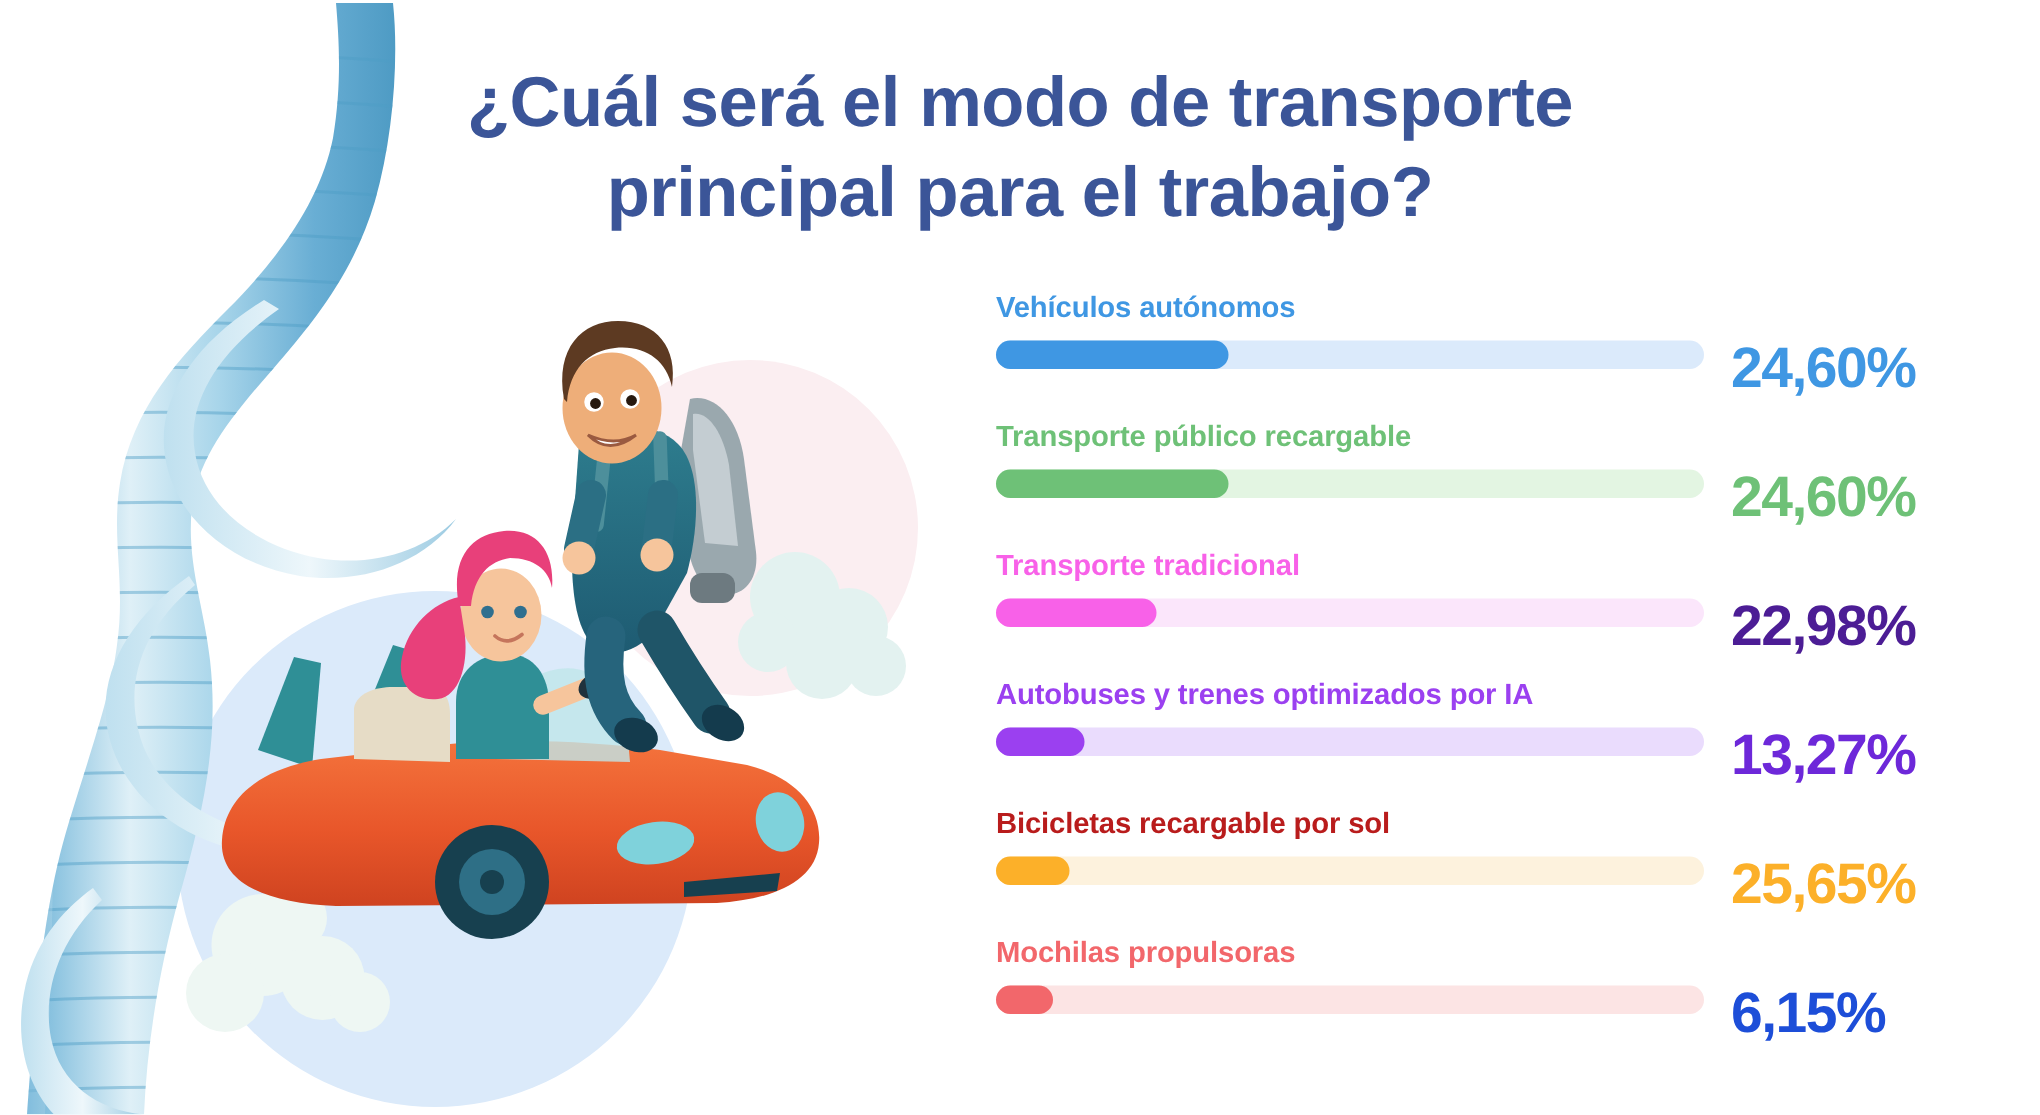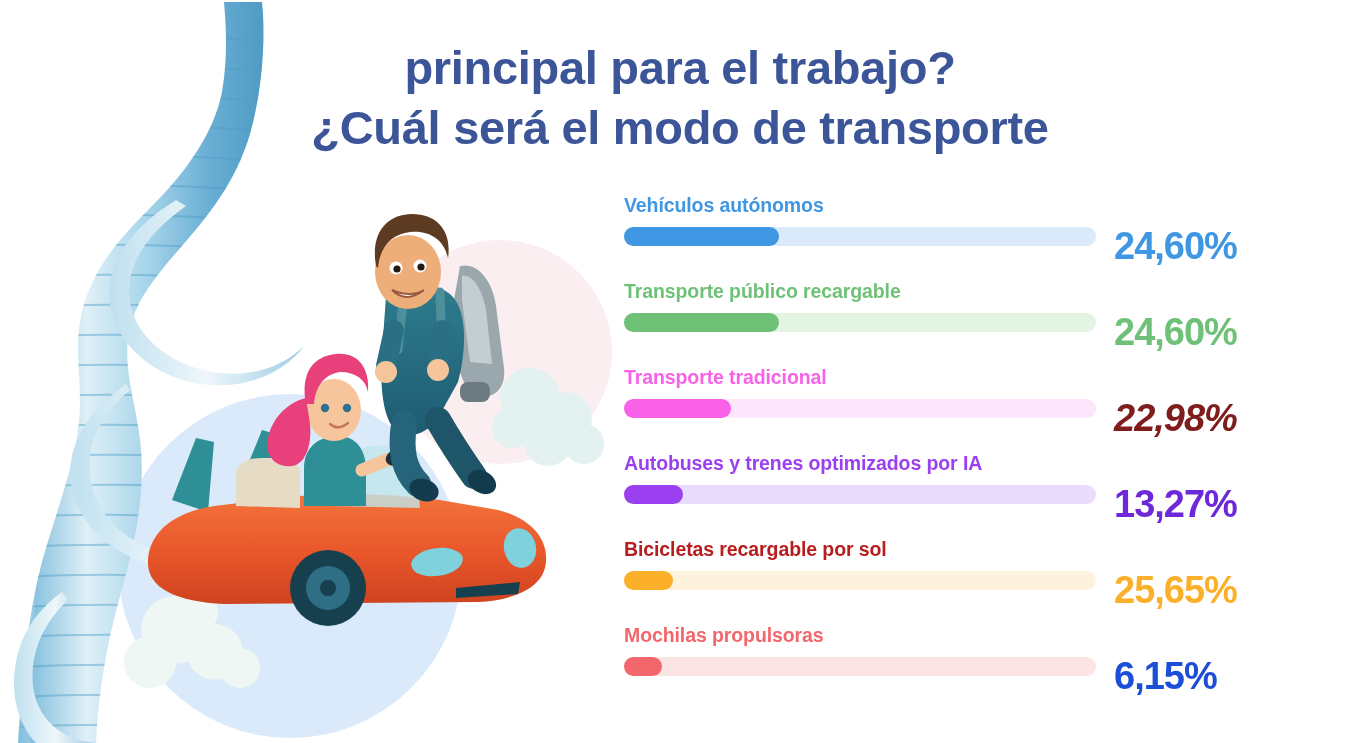--- a/index.html
+++ b/index.html
@@ -39,21 +39,21 @@
     left: 0;
     top: 0;
     width: 640px;
     height: 743px;
     pointer-events: none;
   }
 
   
   .chart {
     position: absolute;
-    left: 624px;
+    left: 664px;
     top: 196px;
     width: 672px;
   }
   .row {
     position: relative;
     height: 86px;
   }
   .row-label {
     font-size: 19.5px;
     font-weight: bold;
@@ -266,22 +266,22 @@
         <circle cx="396" cy="268" r="6.5" fill="#ffffff"></circle>
         <circle cx="397" cy="269" r="3.6" fill="#27190f"></circle>
         <circle cx="420" cy="266" r="6.5" fill="#ffffff"></circle>
         <circle cx="421" cy="267" r="3.6" fill="#27190f"></circle>
         <path d="M392 290 Q 406 304 424 290 Q 410 298 392 290 Z" fill="#ffffff" stroke="#9a5a40" stroke-width="2"></path>
       </g>
     </svg>
   </div>
 
   <div class="title" style="color: rgb(59, 85, 152);">
+    <span class="tline">¿Cuál será el modo de transporte</span>
     <span class="tline">principal para el trabajo?</span>
-    <span class="tline">¿Cuál será el modo de transporte</span>
   </div>
 
   <div class="chart" id="chart">
       <div class="row">
         <div class="row-label" style="color: rgb(63, 151, 227);">Vehículos autónomos</div>
         <div class="bar-line">
           <div class="track" style="background: rgb(219, 234, 251);">
             <div class="fill" style="background: rgb(63, 151, 227); width: 32.8%;"></div>
           </div>
           <div class="pct" style="color: rgb(63, 151, 227);">24,60%</div>
@@ -295,21 +295,21 @@
           </div>
           <div class="pct" style="color: rgb(110, 193, 119);">24,60%</div>
         </div>
       </div>
       <div class="row">
         <div class="row-label" style="color: rgb(248, 97, 232);">Transporte tradicional</div>
         <div class="bar-line">
           <div class="track" style="background: rgb(251, 230, 251);">
             <div class="fill" style="background: rgb(248, 97, 232); width: 22.6%;"></div>
           </div>
-          <div class="pct" style="color: #7f1d1d; font-style: italic;">22,98%</div>
+          <div class="pct" style="color: #4c1d95;">22,98%</div>
         </div>
       </div>
       <div class="row">
         <div class="row-label" style="color: rgb(155, 64, 240);">Autobuses y trenes optimizados por IA</div>
         <div class="bar-line">
           <div class="track" style="background: rgb(234, 220, 253);">
             <div class="fill" style="background: rgb(155, 64, 240); width: 12.5%;"></div>
           </div>
           <div class="pct" style="color: #6d28d9;">13,27%</div>
         </div>

